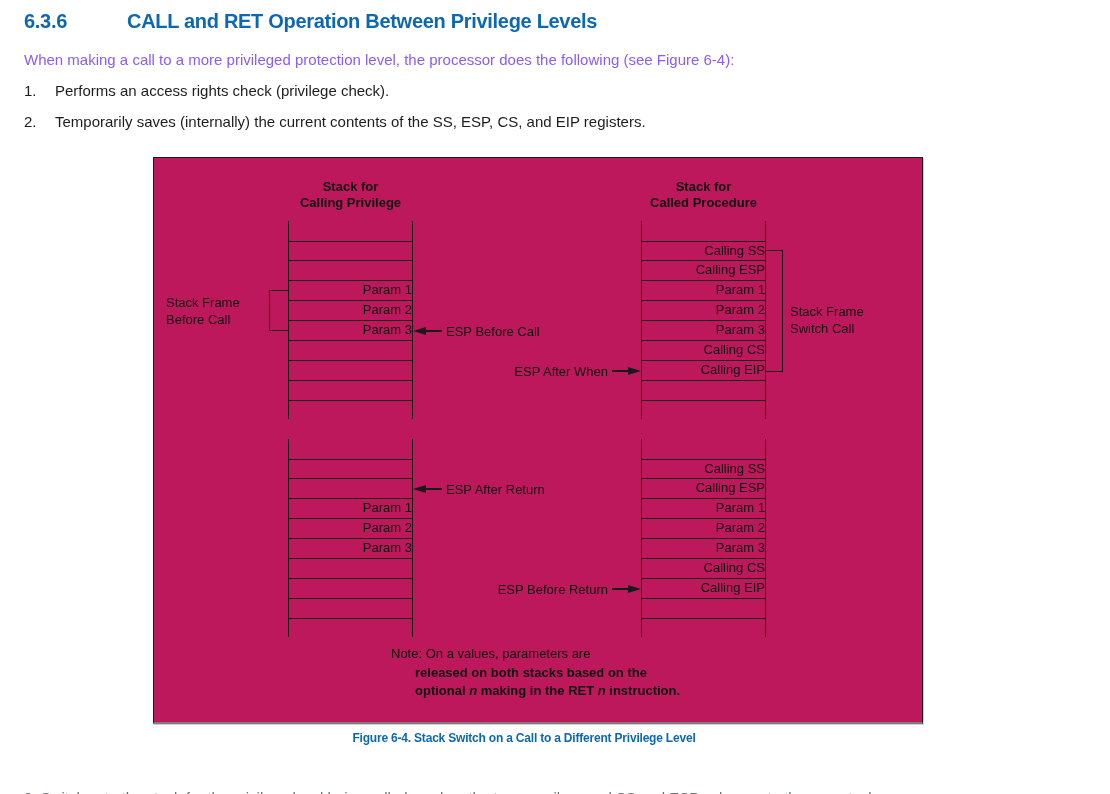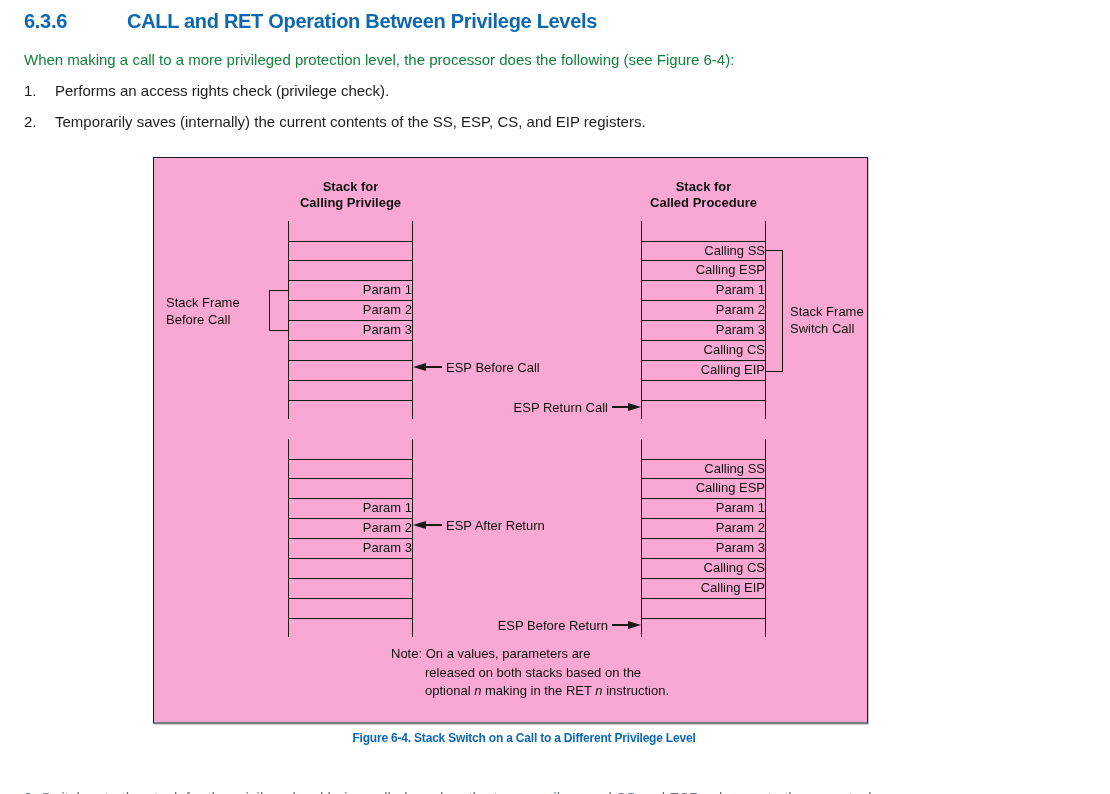--- a/index.html
+++ b/index.html
@@ -9,37 +9,37 @@
     font-family:"Liberation Sans", sans-serif; color:#1d1d1f; overflow:hidden;border-radius:8px;
   }
   
   .heading {
     position:absolute; left:24px; top:10px; display:flex;
     font-weight:bold; font-size:20px; letter-spacing:-0.3px; color:#0d68b1;
   }
   .heading .hnum { width:103px; }
   .para {
     position:absolute; left:24px; top:51px; width:1010px;
-    font-size:15px; color:#15803d;
+    font-size:15px; color:#8b5cf6;
   }
   .list-item { position:absolute; left:24px; display:flex; font-size:15px; color:#1d1d1f; }
   .list-item .lnum { width:31px; }
   .caption {
     position:absolute; left:153px; top:731px; width:742px; text-align:center;
     font-weight:bold; font-size:12px; letter-spacing:-0.2px; color:#0d68b1;
   }
   .cutoff {
     position:absolute; left:24px; top:789px; width:1062px; height:5px;
     overflow:hidden; font-size:15px; color:#6a6f77;
   }
   
   .figure-box {
-    position:absolute; left:153px; top:157px; width:715px; height:567px;
+    position:absolute; left:153px; top:157px; width:770px; height:567px;
     border:1.5px solid #1a1a1a; border-bottom:2px solid #7c7c7c;
-    box-shadow:1px 1px 0 #cfcfcf; background:#f9a8d4;
+    box-shadow:1px 1px 0 #cfcfcf; background:#be185d;
   }
   .stack-title {
     position:absolute; width:161px; text-align:center;
     font-weight:bold; font-size:13px; line-height:16px; color:#111;
   }
   .stack-title span { display:block; }
   .stack {
     position:absolute; width:125px; height:198px;
     border-left:1.5px solid #1a1a1a; border-right:1.5px solid #1a1a1a;
   }
@@ -54,28 +54,28 @@
     border:1.4px solid #1a1a1a; border-right:none;
   }
   .bracket-right {
     position:absolute; left:612px; top:92px; width:17px; height:122px;
     border:1.4px solid #1a1a1a; border-left:none;
   }
   .side-label {
     position:absolute; font-size:13px; line-height:17px; color:#111;
   }
   .side-label span { display:block; }
-  .esp { position:absolute; display:flex; align-items:center; height:16px; font-size:13px; color:#111; white-space:nowrap;margin-top:36px; }
+  .esp { position:absolute; display:flex; align-items:center; height:16px; font-size:13px; color:#111; white-space:nowrap; }
   .esp.to-right { justify-content:flex-end; }
   .shaft { width:16px; height:1.5px; background:#1a1a1a; }
   .head-l { width:0; height:0; border-top:4.5px solid transparent; border-bottom:4.5px solid transparent; border-right:13px solid #1a1a1a; }
   .head-r { width:0; height:0; border-top:4.5px solid transparent; border-bottom:4.5px solid transparent; border-left:13px solid #1a1a1a; }
   .esp .txt { margin:0 4px; }
   .note { position:absolute; left:237px; top:487px; font-size:13px; line-height:18.5px; color:#111; }
-  .note .indent { margin-left:34px; }
+  .note .indent { margin-left:24px;font-weight:bold; }
 </style>
 </head>
 <body>
 
 <div class="page">
 
   <div class="heading">
     <span class="hnum">6.3.6</span>
     <span>CALL and RET Operation Between Privilege Levels</span>
   </div>
@@ -162,21 +162,21 @@
       <span>Switch Call</span>
     </div>
 
     <div class="esp" style="left:259px; top:165px">
       <span class="head-l"></span>
       <span class="shaft"></span>
       <span class="txt">ESP Before Call</span>
     </div>
 
     <div class="esp to-right" style="left:300px; top:205px; width:187px">
-      <span class="txt">ESP Return Call</span>
+      <span class="txt">ESP After When</span>
       <span class="shaft"></span>
       <span class="head-r"></span>
     </div>
 
     <div class="esp" style="left:259px; top:323px">
       <span class="head-l"></span>
       <span class="shaft"></span>
       <span class="txt">ESP After Return</span>
     </div>
 

